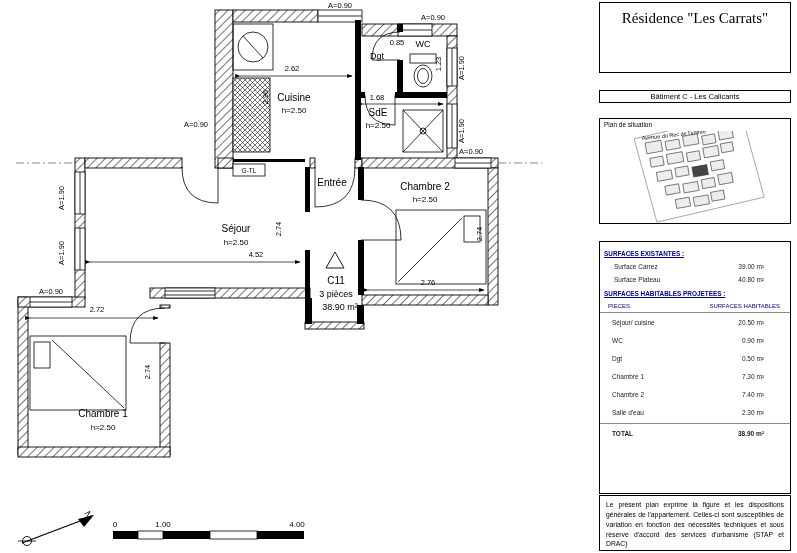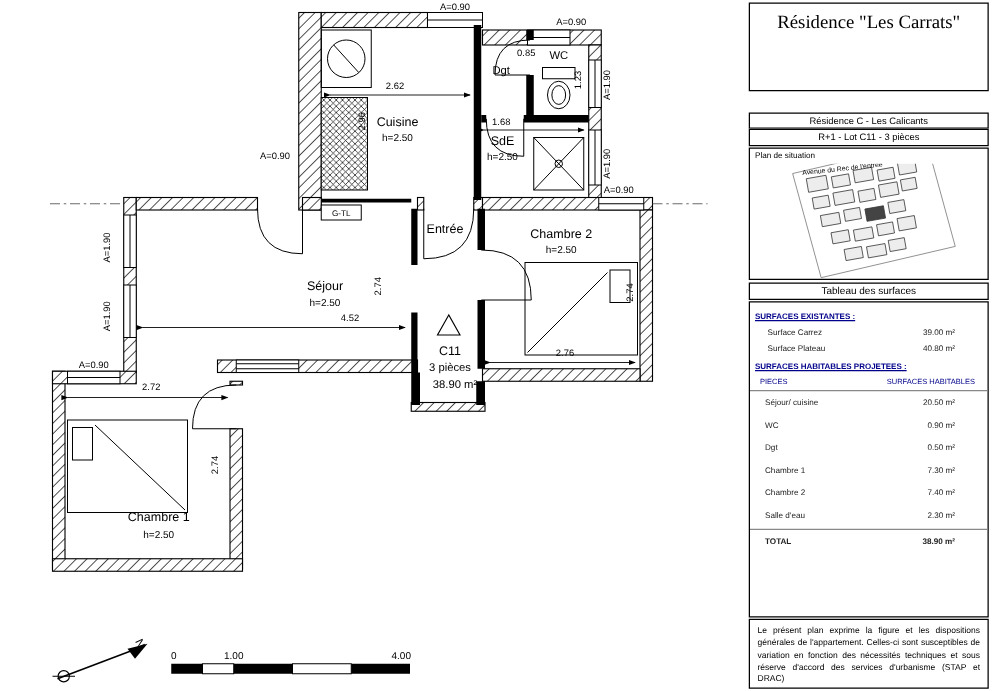--- a/index.html
+++ b/index.html
@@ -2,21 +2,21 @@
 <html><head>
 <meta charset="utf-8">
 <style>
   html,body{margin:0;padding:0;}
   body{
     width:797px;height:553px;position:relative;background:#fff;
     font-family:"Liberation Sans",sans-serif;overflow:hidden;color:#000;
   }
   svg text{font-family:"Liberation Sans",sans-serif;fill:#000;}
   .sheet{position:absolute;inset:0;}
-  .plan-wrap{position:absolute;left:0;top:0;width:598px;height:449px;margin-left:24px;}
+  .plan-wrap{position:absolute;left:0;top:0;width:598px;height:449px;}
   
   .pbox{position:absolute;left:599px;width:192px;border:1px solid #000;background:#fff;box-sizing:border-box;}
   .p-title{top:2px;height:71px;font-family:"Liberation Serif",serif;font-size:15px;text-align:center;padding-top:7px;}
   .p-prop{top:74px;height:15px;font-size:7.5px;text-align:center;line-height:13px;}
   .p-bat{top:90px;height:13px;font-size:7.5px;text-align:center;line-height:11px;}
   .p-lot{top:103px;height:14px;font-size:7.5px;text-align:center;line-height:12px;}
   .p-map{top:118px;height:106px;}
   .map-label{position:absolute;top:2px;left:4px;font-size:6.5px;}
   .p-tab{top:226px;height:14px;font-size:8px;text-align:center;line-height:12px;}
   .p-surf{top:241px;height:253px;font-size:6.5px;padding-top:4px;color:#222;}
@@ -228,22 +228,21 @@
       <path d="M94,515 L78,519 L84,527 Z" fill="#000"></path>
       <circle cx="27" cy="541" r="4.5" fill="none" stroke="#000" stroke-width="0.9"></circle>
       <line x1="18" y1="541" x2="36" y2="541" stroke="#000" stroke-width="0.8"></line>
       <text x="84" y="513" font-size="9" transform="rotate(65 84 513)">N</text>
     </g>
   </svg>
   </div>
 
   <div class="pbox p-title">Résidence "Les Carrats"</div>
 
-  <div class="pbox p-bat">Résidence C - Les Calicants</div>
-  <div class="pbox p-lot">R+1 - Lot C11 - 3 pièces</div>
+  <div class="pbox p-bat">Bâtiment C - Les Calicants</div>
 
   <div class="pbox p-map">
     <div class="map-label">Plan de situation</div>
     <svg width="190" height="92" viewBox="0 0 190 92" style="position:absolute;top:12px;left:0;">
       <g transform="translate(45,12) rotate(-10)" stroke="#333" stroke-width="0.6" fill="#ededed">
         <path d="M-10,-6 L100,-12 L108,74 L-2,80 Z" fill="none" stroke="#777"></path>
         <rect x="0" y="0" width="16" height="11"></rect>
           <rect x="20" y="2" width="14" height="9"></rect>
         <rect x="38" y="0" width="15" height="10"></rect>
           <rect x="57" y="3" width="13" height="9"></rect>
@@ -262,21 +261,20 @@
         <rect x="49" y="46" width="13" height="9"></rect>
           <rect x="66" y="44" width="14" height="10"></rect>
         <rect x="20" y="61" width="14" height="9"></rect>
           <rect x="38" y="62" width="15" height="9"></rect>
         <rect x="56" y="60" width="13" height="9"></rect>
       </g>
       <text x="42" y="9" font-size="5.5" transform="rotate(-6 42 9)">Avenue du Rec de l'entrée</text>
     </svg>
   </div>
 
-  <div class="pbox p-tab">Tableau des surfaces</div>
 
   <div class="pbox p-surf">
     <div class="sec-h">SURFACES EXISTANTES :</div>
     <div class="srow">
       <span>Surface Carrez</span>
       <span>39.00 m²</span>
     </div>
     <div class="srow">
       <span>Surface Plateau</span>
       <span>40.80 m²</span>

